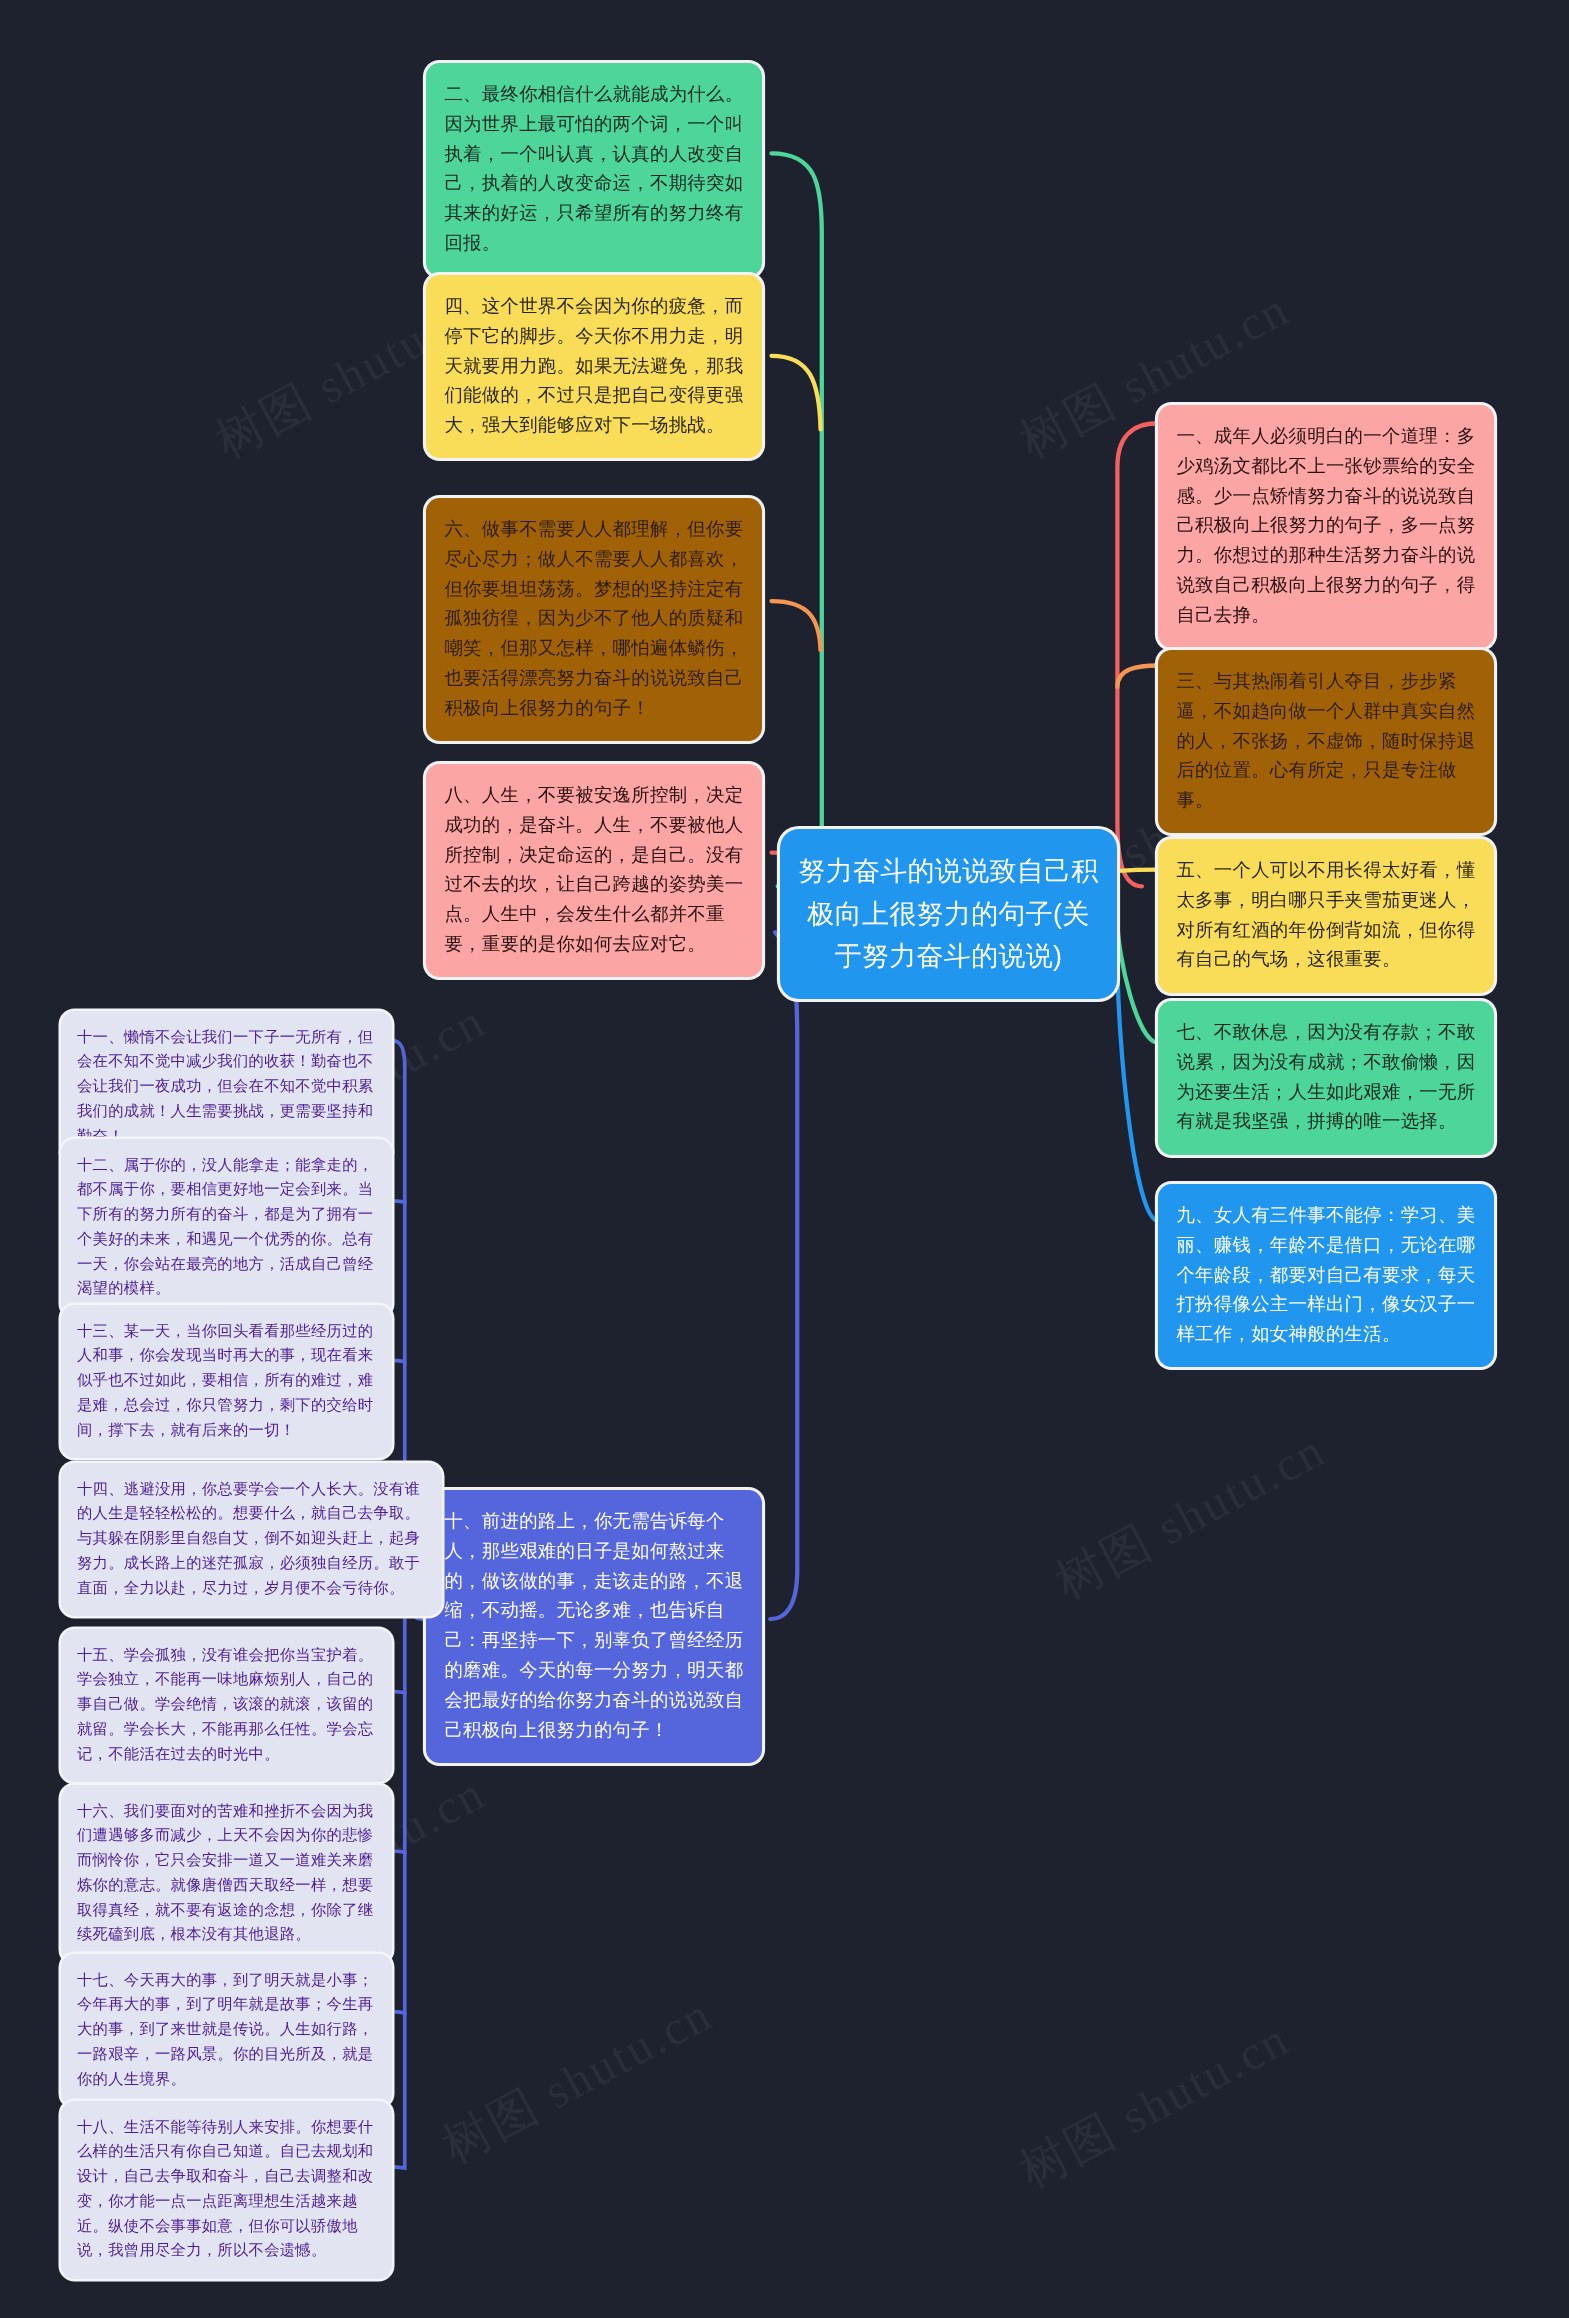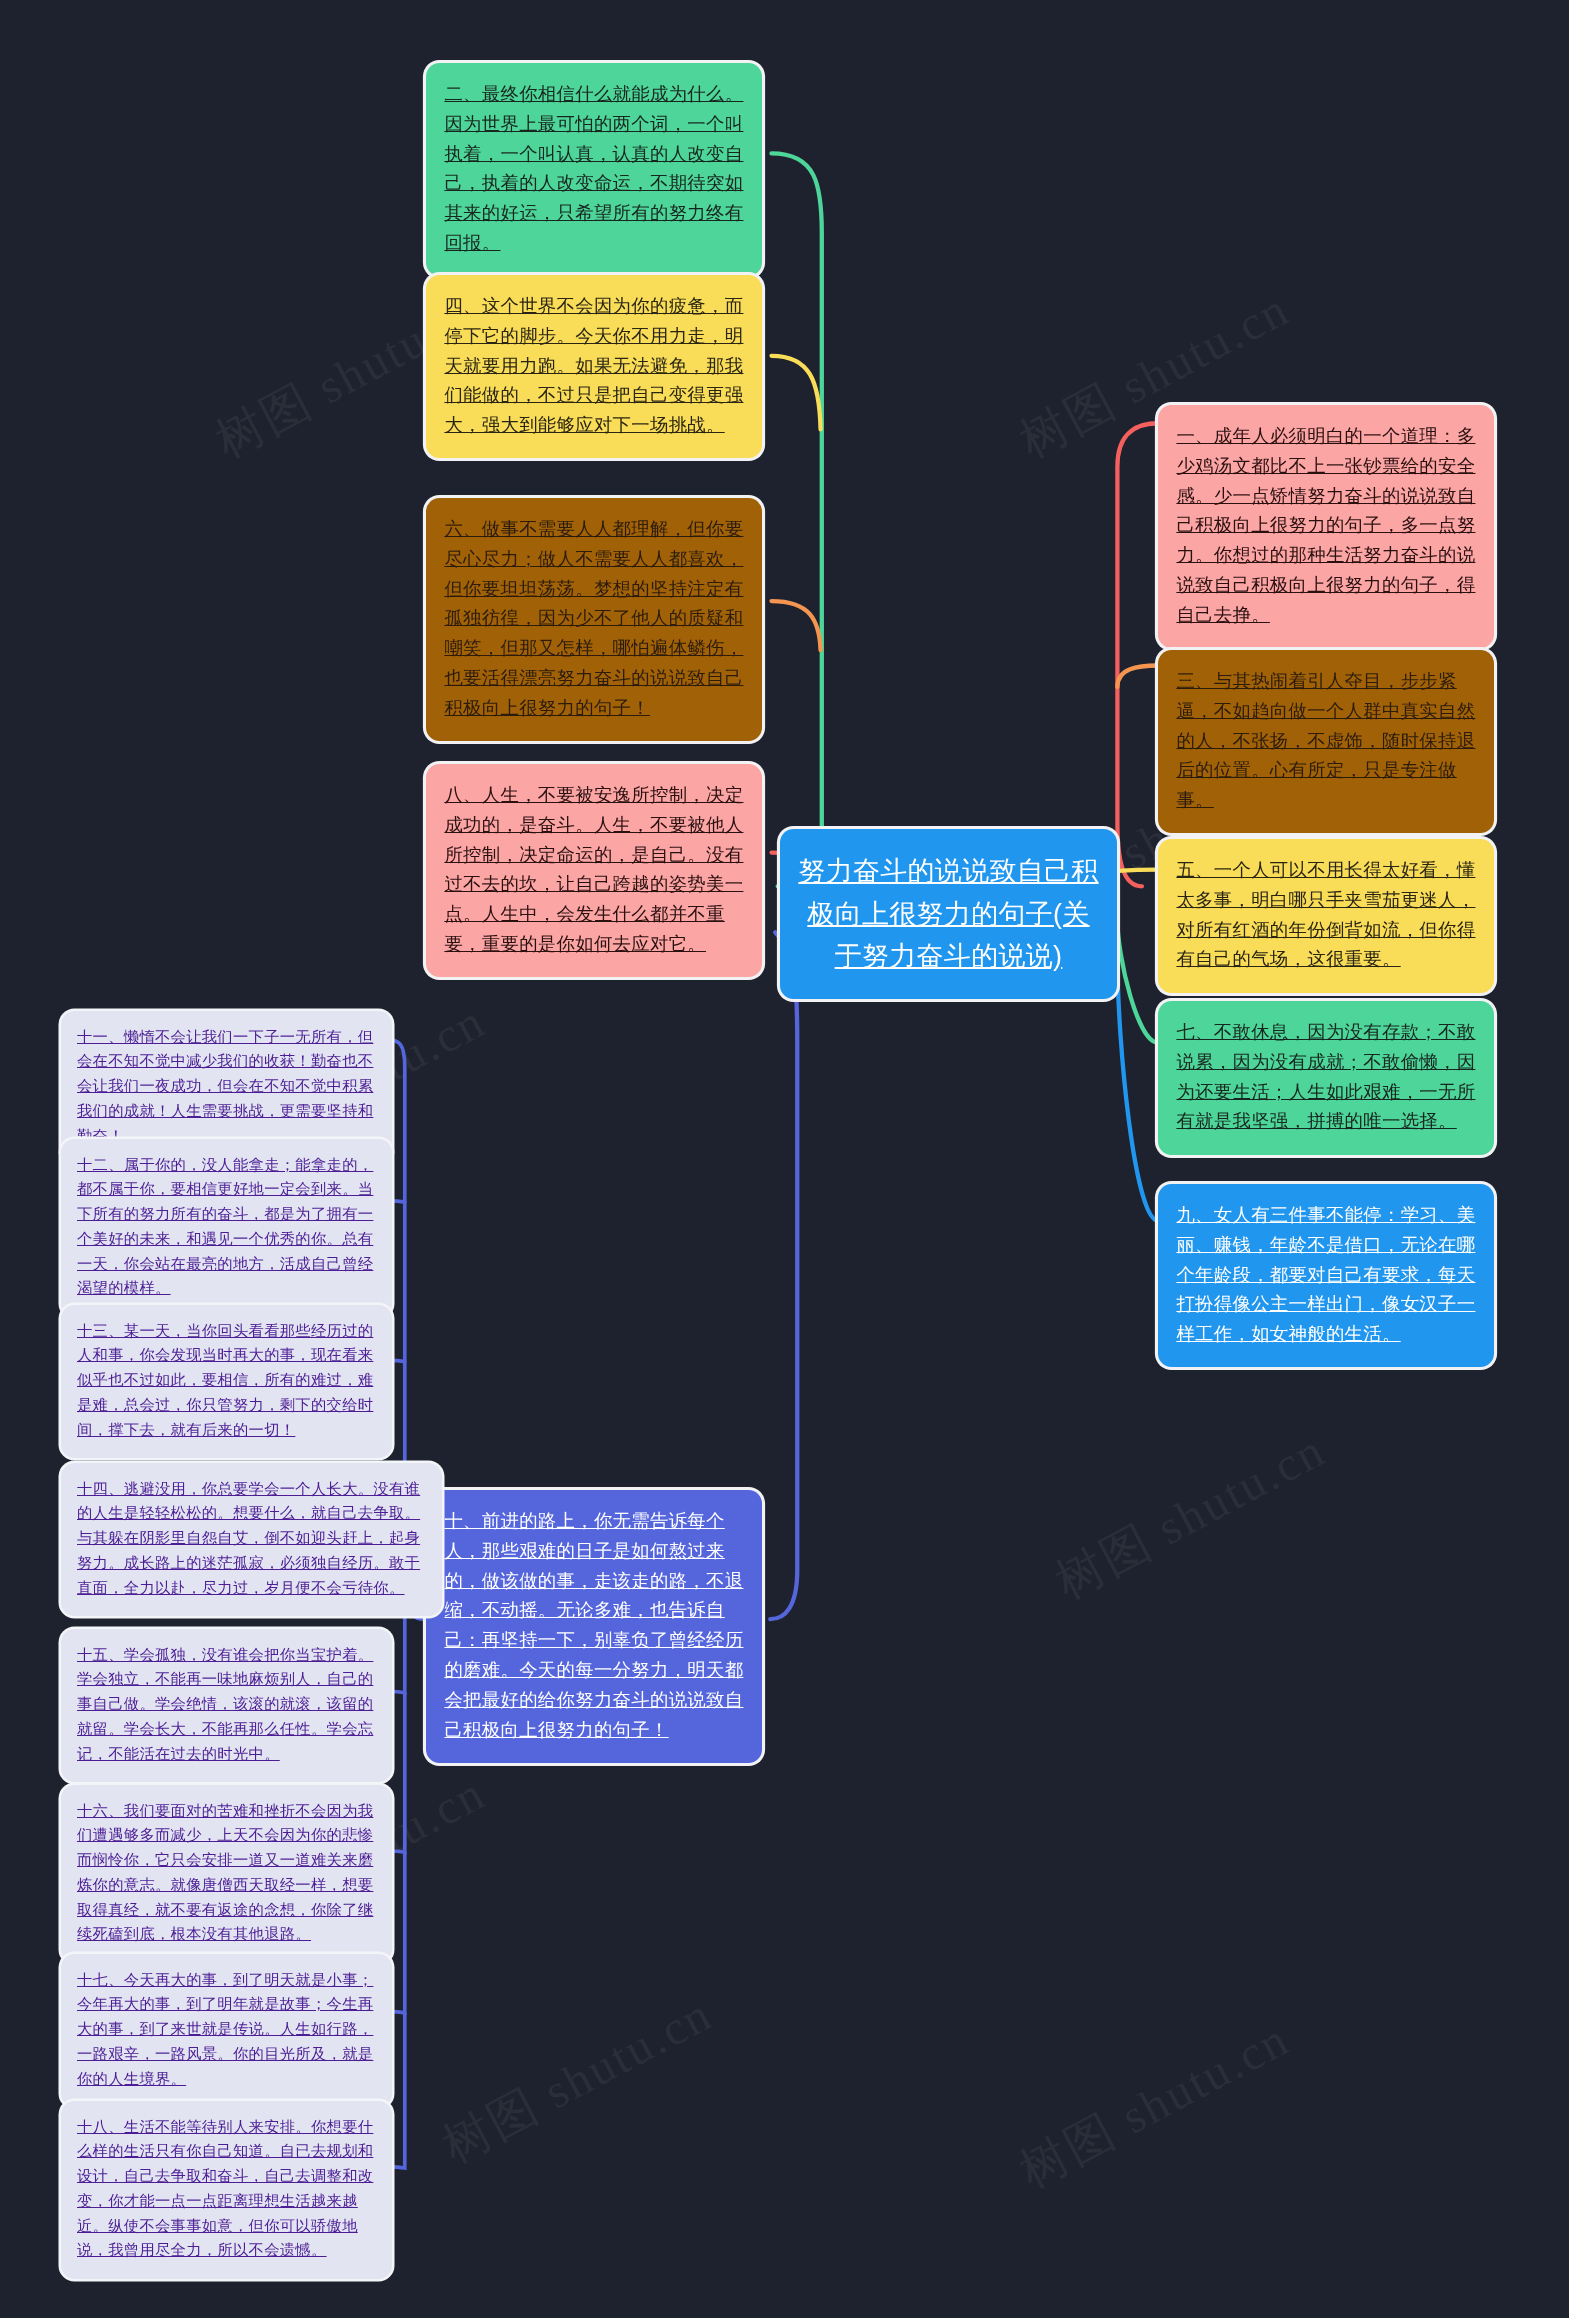--- a/index.html
+++ b/index.html
@@ -24,36 +24,35 @@
   
   .node{
     position:absolute;
     border-radius:13.5px;
     padding:16px 18.4px 18.4px 18.4px;
     line-height:1.62;
     box-shadow:0 0 0 3.1px #f2f2f4;
     letter-spacing:0.3px;
     word-break:break-all;
     z-index:3;
-    text-decoration:underline;
   }
   .node .txt{ display:block; }
 
   .c-green  { background:#4ed69a; color:#17261f; }
   .c-yellow { background:#f9dd58; color:#2a2512; }
   .c-orange { background:#a16207; color:#2d1c0c; }
   .c-red    { background:#fca5a5; color:#2b1010; }
   .c-blue   { background:#2196ef; color:#ffffff; }
   .c-indigo { background:#5566dd; color:#ffffff; }
   .c-pale   { background:#e2e5f1; color:#4c1d95; box-shadow:0 0 0 2.5px #f4f5f9; }
 
   
   #central{
     text-align:center; font-size:27px; font-weight:400;
-    line-height:1.58; padding:21px 17px;
+    line-height:1.58; padding:21px 17px;border-radius:19px;
   }
   .fs-30 { font-size:18.4px; }
   .fs-25 { font-size:15.3px; }
 </style>
 </head>
 <body>
 
 <div id="stage">
 
   <div class="wm" style="left:202px;  top:343px;">树图 shutu.cn</div>

